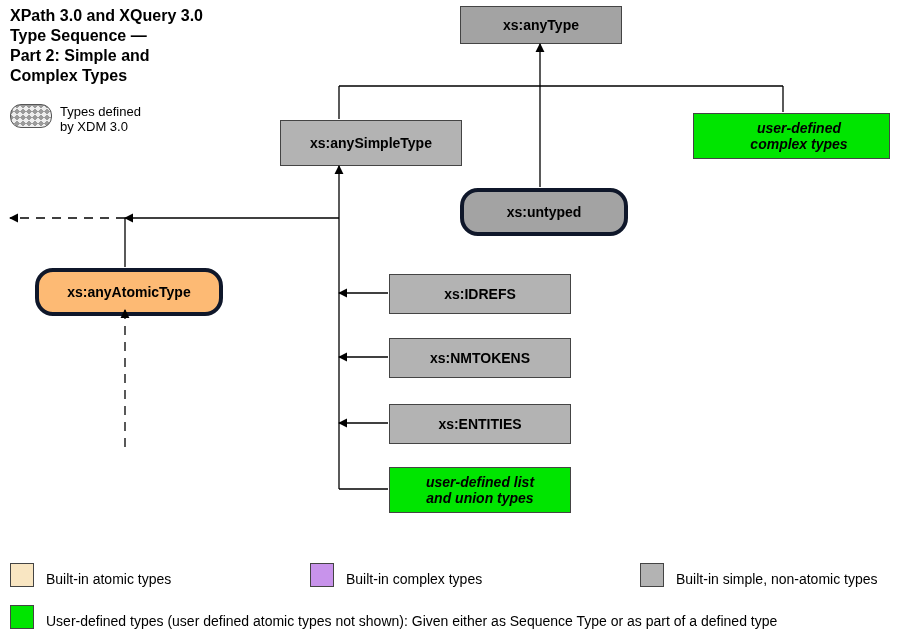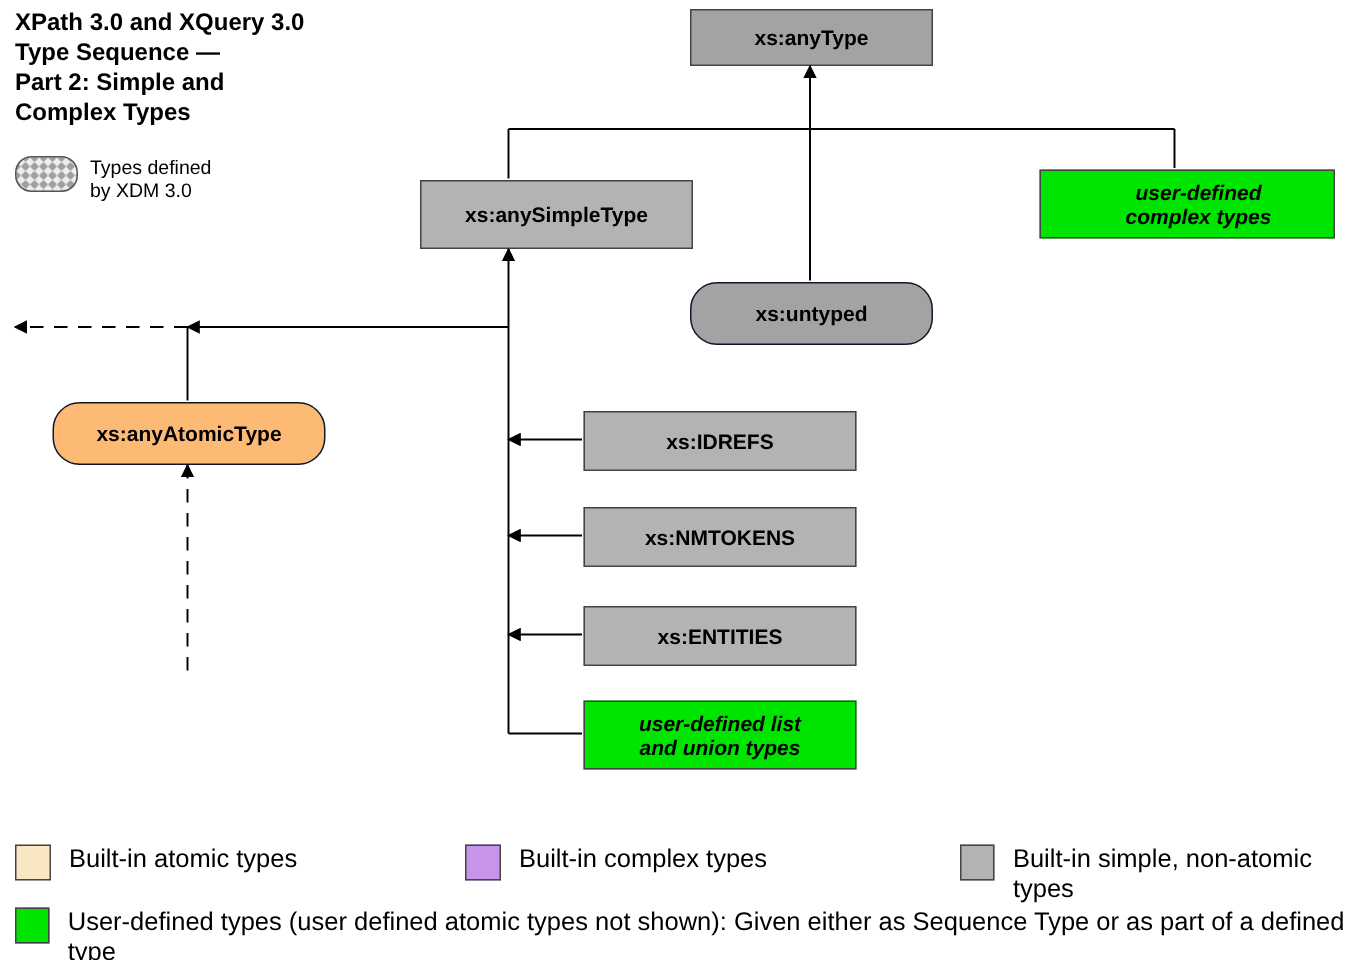--- a/index.html
+++ b/index.html
@@ -44,39 +44,39 @@
   position: absolute;
   font-size: 14px;
   font-weight: bold;
   text-align: center;
   display: flex;
   align-items: center;
   justify-content: center;
   line-height: 1.15;
 }
 .rect { border: 1px solid #444; }
-.pill { border: 1px solid #0f172a; border-radius: 18px; }
+.pill { border: 4px solid #0f172a; border-radius: 18px; }
 .grey  { background: #b3b3b3; }
 .purple{ background: #a3a3a3; }
 .green { background: #00e500; font-style: italic; }
 .tan   { background: #fdba74; }
 
 svg.arrows {
   position: absolute;
   top: 0; left: 0;
   width: 912px; height: 640px;
   pointer-events: none;
 }
 
 .legend-row {
   position: absolute;
   display: flex;
-  align-items: flex-start;
+  align-items: flex-end;
   gap: 12px;
-  font-size: 17px;
+  font-size: 14px;
 }
 .swatch {
   width: 22px;
   height: 22px;
   border: 1px solid #444;
 }
 .sw-tan   { background: #f9e6c2; }
 .sw-purple{ background: #c893eb; }
 .sw-grey  { background: #b3b3b3; }
 .sw-green { background: #00e500; }

